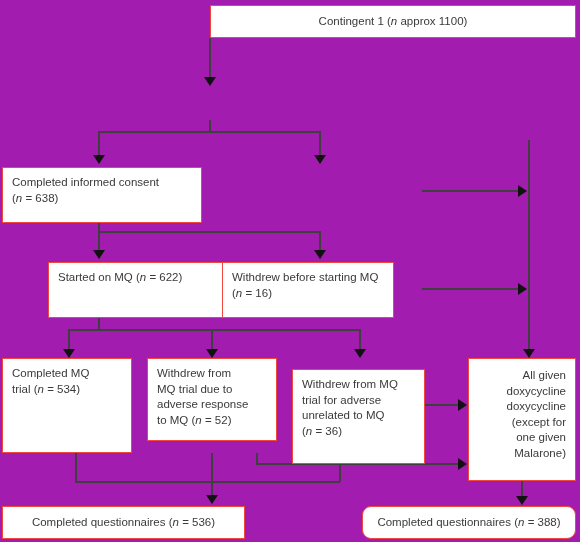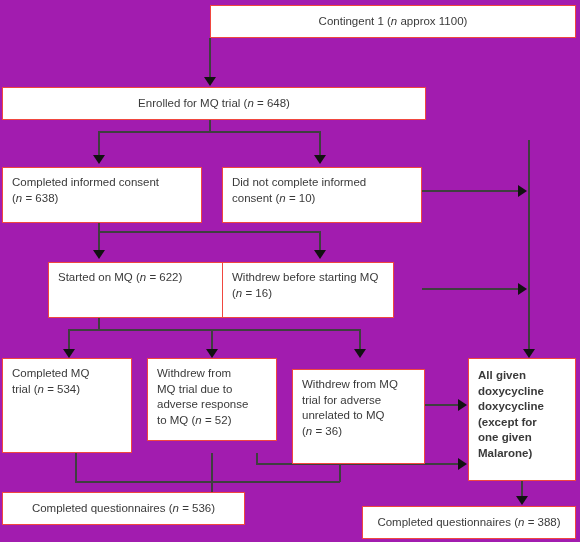--- a/index.html
+++ b/index.html
@@ -28,22 +28,21 @@
     z-index: 3;
   }
   .node.center {
     display: flex;
     align-items: center;
     justify-content: center;
     text-align: center;
     padding: 4px 8px;
   }
   .node.centertext {
-    text-align: left;
-    font-weight: bold;
+    text-align: right;
   }
   .node em {
     font-style: italic;
   }
   .edge {
     position: absolute;
     background: #3f3f3f;
     z-index: 1;
   }
   .edge.h { height: 1.6px; }
@@ -71,37 +70,27 @@
 <body>
 
 <div id="canvas">
 
   <div class="node center" style="left:210px; top:5px; width:366px; height:33px;">
     <span>
       <span>Contingent 1 (</span><em>n</em><span> approx 1100)</span>
     </span>
   </div>
 
-  <div class="node center" style="left:2px; top:87px; width:424px; height:33px;">
-    <span>
-      <span>Enrolled for MQ trial (</span><em>n</em><span> = 648)</span>
-    </span>
-  </div>
 
   <div class="node" style="left:2px; top:167px; width:200px; height:56px;">
     <span>
       <span>Completed  informed consent</span><br>(<em>n</em><span> = 638)</span>
     </span>
   </div>
 
-  <div class="node" style="left:222px; top:167px; width:200px; height:56px;">
-    <span>
-      <span>Did not complete informed</span><br><span>consent (</span><em>n</em><span> = 10)</span>
-    </span>
-  </div>
 
   <div class="node" style="left:2px; top:262px; width:200px; height:56px;margin-left:46px;">
     <span>
       <span>Started on MQ (</span><em>n</em><span> = 622)</span>
     </span>
   </div>
 
   <div class="node" style="left:222px; top:262px; width:172px; height:56px;">
     <span>
       <span>Withdrew before starting MQ</span><br>(<em>n</em><span> = 16)</span>
@@ -125,27 +114,27 @@
       <span>Withdrew from MQ</span><br><span>trial for adverse</span><br><span>unrelated to MQ</span><br><span>(</span><em>n</em><span> = 36)</span>
     </span>
   </div>
 
   <div class="node centertext" style="left:468px; top:358px; width:108px; height:123px; padding-top:9px;">
     <span>
       <span>All given</span><br><span>doxycycline</span><br><span>doxycycline</span><br><span>(except for</span><br><span>one given</span><br><span>Malarone)</span>
     </span>
   </div>
 
-  <div class="node center" style="left:2px; top:492px; width:243px; height:33px;">
+  <div class="node center" style="left:2px; top:506px; width:243px; height:33px;">
     <span>
       <span>Completed questionnaires (</span><em>n</em><span> = 536)</span>
     </span>
   </div>
 
-  <div class="node center" style="left:362px; top:506px; width:214px; height:33px;">
+  <div class="node center" style="left:362px; top:506px; width:214px; height:33px;border-radius:9px;">
     <span>
       <span>Completed questionnaires (</span><em>n</em><span> = 388)</span>
     </span>
   </div>
 
   <div class="edge v" style="left:209px; top:38px; height:40px;"></div>
   <div class="arrow-down" style="left:204px; top:77px;"></div>
 
   <div class="edge v" style="left:209px; top:120px; height:12px;"></div>
   <div class="edge h" style="left:98px; top:131px; width:222px;"></div>

